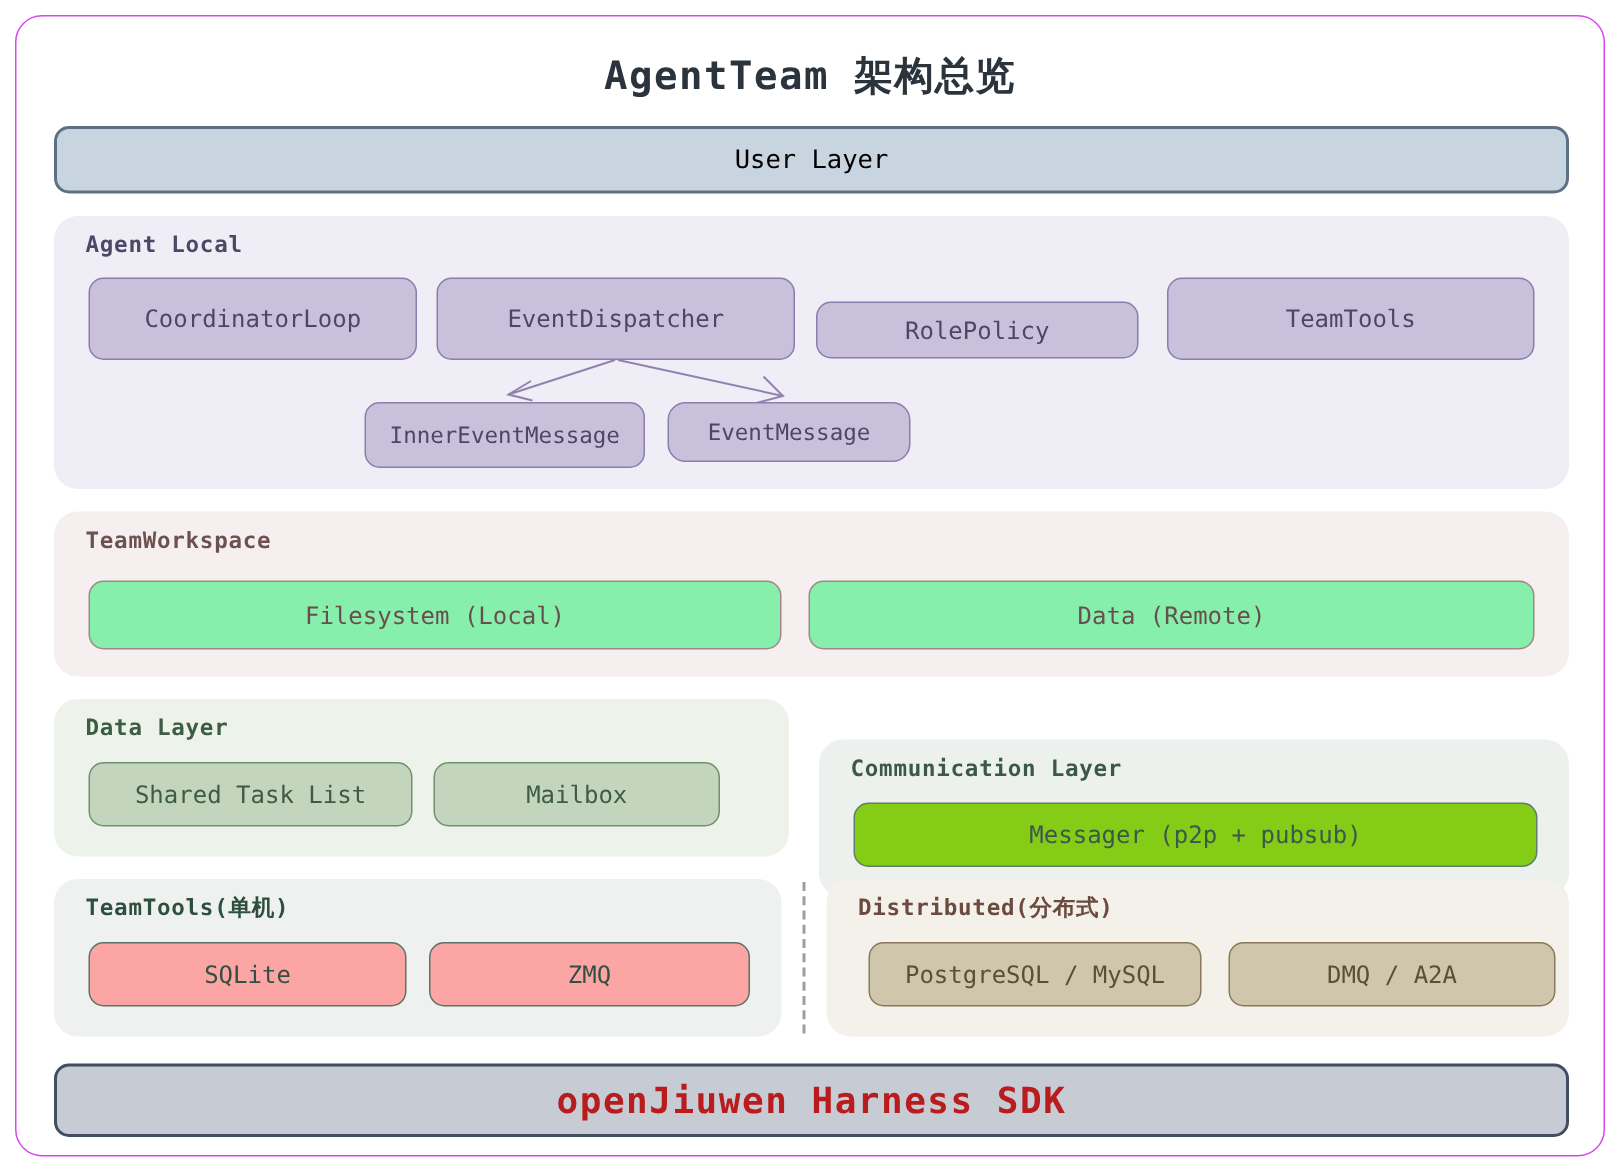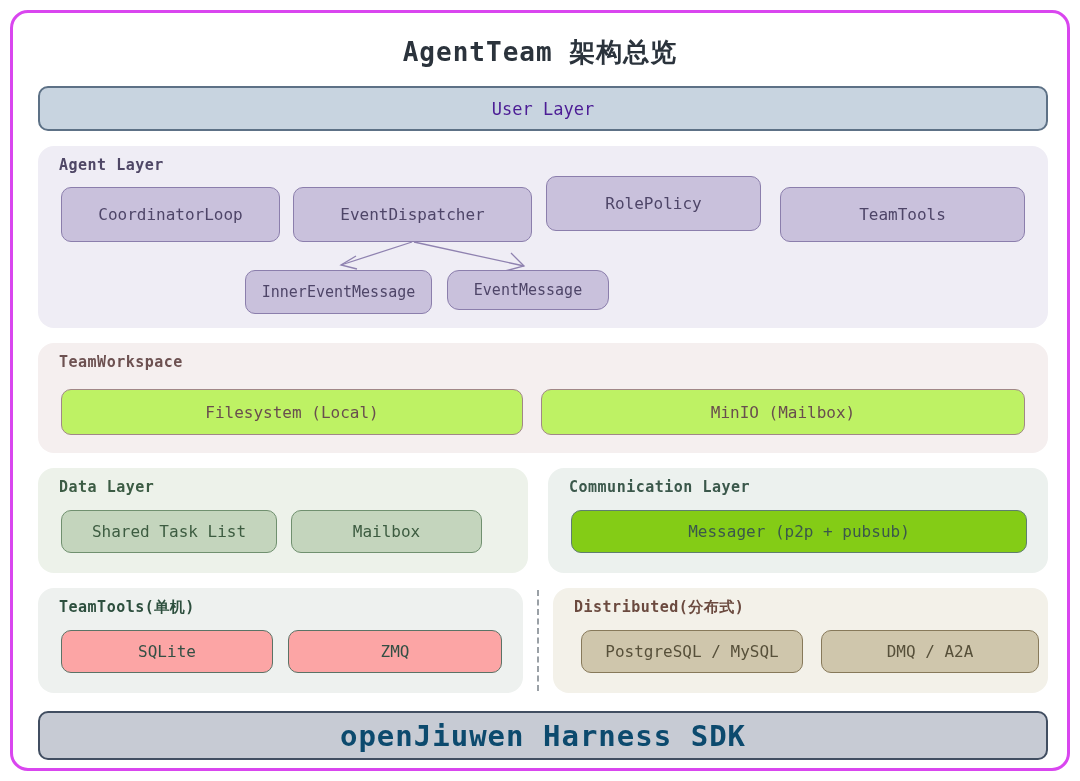--- a/index.html
+++ b/index.html
@@ -6,47 +6,47 @@
   html, body {
     width: 1080px; height: 781px;
     background: #ffffff;
     font-family: "DejaVu Sans Mono", "Liberation Mono", monospace;
     overflow: hidden;
   }
   #canvas {
     position: absolute; left: 10px; top: 10px;
     width: 1060px; height: 761px;
     background: #ffffff;
-    border: 3px solid #d946ef;
+    border: 1px solid #d946ef;
     border-radius: 18px;
   }
   .diagram-title {
     position: absolute; left: 0; top: 22px; width: 100%;
     text-align: center;
     font-size: 26px; font-weight: bold;
     color: #2b333c;
     letter-spacing: 1px;
   }
   
   .bar {
     position: absolute;
     display: flex; align-items: center; justify-content: center;
     border-radius: 10px;
   }
   .bar-user {
     left: 25px; top: 73px; width: 1010px; height: 45px;
     background: #c8d4e0;
     border: 2px solid #5d7186;
-    color: #4c1d95; font-size: 17px;
+    color: #000000; font-size: 17px;
   }
   .bar-sdk {
     left: 25px; top: 698px; width: 1010px; height: 49px;
     background: #c7cbd4;
     border: 2px solid #414e61;
-    color: #0c4a6e; font-size: 29px; font-weight: bold;
+    color: #b91c1c; font-size: 24px; font-weight: bold;
     letter-spacing: 1px;
   }
   
   .section {
     position: absolute;
     border-radius: 16px;
   }
   .section-label {
     position: absolute; left: 21px; top: 10px;
     font-size: 15px; font-weight: 600;
@@ -60,27 +60,27 @@
     font-size: 16px;
     border-width: 1.5px; border-style: solid;
   }
   
   .sec-agent { left: 25px; top: 133px; width: 1010px; height: 182px; background: #efedf5; }
   .sec-agent .section-label { color: #4f4766; }
   .node-purple { background: #c9c1dc; border-color: #8b7eac; color: #4e4568; }
   
   .sec-workspace { left: 25px; top: 330px; width: 1010px; height: 110px; background: #f5efef; }
   .sec-workspace .section-label { color: #6d5151; }
-  .node-rose { background: #bef264; border-color: #a18787; color: #694e4e; }
+  .node-rose { background: #86efac; border-color: #a18787; color: #694e4e; }
   
   .sec-data { left: 25px; top: 455px; width: 490px; height: 105px; background: #edf2ea; }
   .sec-data .section-label { color: #3c5c44; }
   .node-green { background: #c4d5bd; border-color: #70906f; color: #3d5c41; }
   
-  .sec-comm { left: 535px; top: 455px; width: 500px; height: 105px; background: #ecf1ee; }
+  .sec-comm { left: 535px; top: 482px; width: 500px; height: 105px; background: #ecf1ee; }
   .sec-comm .section-label { color: #3b584b; }
   .node-teal { background: #84cc16; border-color: #5f7e6f; color: #3b584b; }
   
   .sec-standalone { left: 25px; top: 575px; width: 485px; height: 105px; background: #eef1ef; }
   .sec-standalone .section-label { color: #2d4f3e; }
   .node-sage { background: #fca5a5; border-color: #5b7366; color: #334f44; }
   
   .sec-distributed { left: 540px; top: 575px; width: 495px; height: 105px; background: #f3f1e9; padding-left: 47px; }
   .sec-distributed .section-label { color: #6b4a3f; }
   .node-tan { background: #cfc6ac; border-color: #87795a; color: #57503a; }
@@ -96,42 +96,42 @@
 
 <div id="canvas">
 
   <div class="diagram-title">AgentTeam 架构总览</div>
 
   <div class="bar bar-user">
     <span>User Layer</span>
   </div>
 
   <div class="section sec-agent">
-    <div class="section-label">Agent Layer</div>
+    <div class="section-label">Agent Local</div>
 
     <div class="node node-purple" style="left:23px; top:41px; width:219px; height:55px;">CoordinatorLoop</div>
     <div class="node node-purple" style="left:255px; top:41px; width:239px; height:55px;">EventDispatcher</div>
-    <div class="node node-purple" style="left:508px; top:30px; width:215px; height:55px;">RolePolicy</div>
+    <div class="node node-purple" style="left:508px; top:57px; width:215px; height:38px;">RolePolicy</div>
     <div class="node node-purple" style="left:742px; top:41px; width:245px; height:55px;">TeamTools</div>
 
     <svg class="arrows-svg" viewBox="0 0 220 32">
       <path d="M84,1 L13,24" stroke="#8f82b0" stroke-width="1.3" fill="none"></path>
       <path d="M28,15 L13,24 L29,28" stroke="#8f82b0" stroke-width="1.3" fill="none"></path>
       <path d="M86,1 L196,25" stroke="#8f82b0" stroke-width="1.3" fill="none"></path>
       <path d="M183,12 L196,25 L177,30" stroke="#8f82b0" stroke-width="1.3" fill="none"></path>
     </svg>
 
     <div class="node node-purple" style="left:207px; top:124px; width:187px; height:44px; font-size:15px;">InnerEventMessage</div>
     <div class="node node-purple" style="left:409px; top:124px; width:162px; height:40px; font-size:15px;border-radius:12px;">EventMessage</div>
   </div>
 
   <div class="section sec-workspace">
     <div class="section-label">TeamWorkspace</div>
     <div class="node node-rose" style="left:23px; top:46px; width:462px; height:46px;">Filesystem (Local)</div>
-    <div class="node node-rose" style="left:503px; top:46px; width:484px; height:46px;">MinIO (Mailbox)</div>
+    <div class="node node-rose" style="left:503px; top:46px; width:484px; height:46px;">Data (Remote)</div>
   </div>
 
   <div class="section sec-data">
     <div class="section-label">Data Layer</div>
     <div class="node node-green" style="left:23px; top:42px; width:216px; height:43px;">Shared Task List</div>
     <div class="node node-green" style="left:253px; top:42px; width:191px; height:43px;">Mailbox</div>
   </div>
 
   <div class="section sec-comm">
     <div class="section-label">Communication Layer</div>

